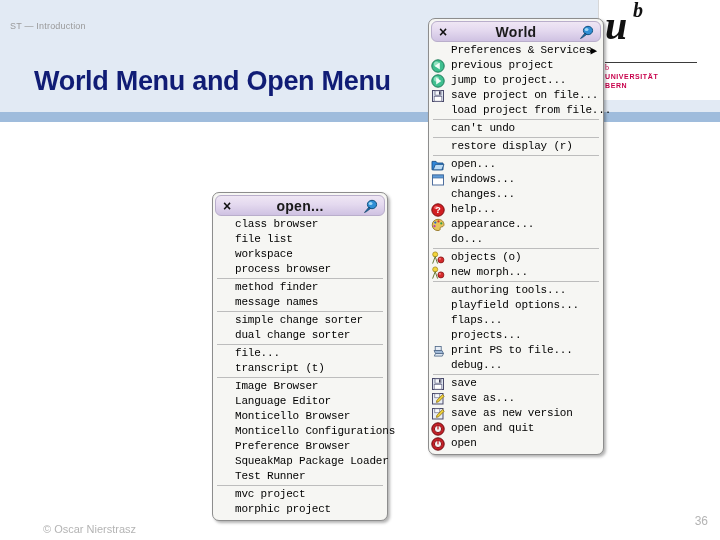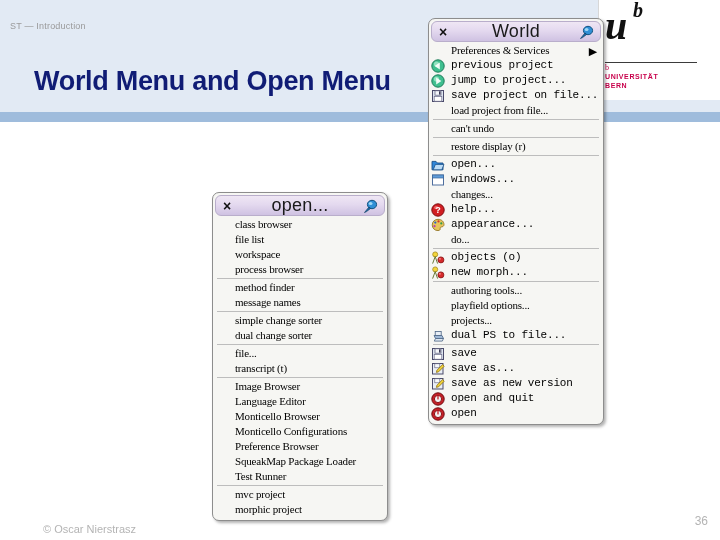--- a/index.html
+++ b/index.html
@@ -85,42 +85,42 @@
     height:21px;
     margin:2px 2px 1px 2px;
     border-radius:6px;
     background:linear-gradient(to bottom,#efe6f4 0%,#e4d9ef 45%,#cfc2e2 100%);
     border:1px solid #b9aecb;
     display:flex;align-items:center;justify-content:center;
     box-sizing:border-box;
   }
   .sq-title-text{
     font-family:"Liberation Sans",sans-serif;
-    font-size:18px;font-weight:normal;color:#1a1a1a;
+    font-size:14px;font-weight:bold;color:#1a1a1a;
     letter-spacing:.3px;
   }
   .sq-close{
     position:absolute;left:7px;top:2px;
     font-family:"Liberation Sans",sans-serif;
     font-size:14px;font-weight:bold;color:#111;line-height:16px;
   }
   .sq-pin{
     position:absolute;right:6px;top:3px;width:15px;height:15px;
   }
   .sq-item{
     position:relative;
     height:15px;
     line-height:15px;
     padding-left:22px;
     font-size:11px;
     color:#000;
     white-space:nowrap;
     letter-spacing:-.2px;
   }
-  .sq-item.noicon{font-family:Liberation Serif, serif;}
+  .sq-item.noicon{}
   .sq-sep{
     height:1px;margin:1px 4px 1px 4px;background:#bdbdbd;
   }
   .sq-ico{
     position:absolute;left:2px;top:1px;width:14px;height:14px;
   }
   .sub-arrow{
     position:absolute;right:6px;top:1px;
     font-size:11px;line-height:14px;color:#000;
   }
@@ -255,26 +255,28 @@
           </svg></span><span>objects (o)</span></div>
       <div class="sq-item"><span class="sq-ico"><svg width="14" height="14" viewBox="0 0 14 14">
             <circle cx="4.2" cy="3.4" r="2.5" fill="#f2d53c" stroke="#9a7c10" stroke-width=".7"></circle>
             <path d="M4.2 5.6 L1.6 12.6 M4.2 5.6 L6.6 12.6" stroke="#6b7a3a" stroke-width="1"></path>
             <circle cx="9.9" cy="8.9" r="3" fill="#d62a2a" stroke="#841313" stroke-width=".8"></circle>
             <ellipse cx="8.9" cy="7.8" rx="1.1" ry=".85" fill="#ff9a9a" opacity=".8"></ellipse>
           </svg></span><span>new morph...</span></div>
       <div class="sq-sep"></div>
       <div class="sq-item noicon"><span>authoring tools...</span></div>
       <div class="sq-item noicon"><span>playfield options...</span></div>
+      <div class="sq-item noicon"><span>flaps...</span></div>
       <div class="sq-item noicon"><span>projects...</span></div>
       <div class="sq-item"><span class="sq-ico"><svg width="14" height="14" viewBox="0 0 14 14">
             <path d="M3 6.5 h8 l1.5 3 H4.5 Z" fill="#9fb8d6" stroke="#4a6384" stroke-width=".8"></path>
             <rect x="4.2" y="2.4" width="6" height="4" fill="#e8eef6" stroke="#4a6384" stroke-width=".8"></rect>
             <path d="M4.5 9.5 h8 l-1.2 2.6 H3.3 Z" fill="#dfe8f2" stroke="#4a6384" stroke-width=".8"></path>
-          </svg></span><span>dual PS to file...</span></div>
+          </svg></span><span>print PS to file...</span></div>
+      <div class="sq-item noicon"><span>debug...</span></div>
       <div class="sq-sep"></div>
       <div class="sq-item"><span class="sq-ico"><svg width="14" height="14" viewBox="0 0 14 14">
             <rect x="1.5" y="1.5" width="11" height="11" fill="#dfe6f0" stroke="#4a4a6a" stroke-width="1"></rect>
             <rect x="4" y="1.8" width="6" height="4.4" fill="#f4f6fa" stroke="#5a5a78" stroke-width=".7"></rect>
             <rect x="8" y="2.3" width="1.5" height="3.3" fill="#3b3b55"></rect>
             <rect x="3.2" y="7.6" width="7.6" height="4.6" fill="#ffffff" stroke="#6a6a88" stroke-width=".7"></rect>
           </svg></span><span>save</span></div>
       <div class="sq-item"><span class="sq-ico"><svg width="14" height="14" viewBox="0 0 14 14">
             <rect x="1.5" y="1.5" width="10.5" height="10.5" fill="#e9eef6" stroke="#4a4a6a" stroke-width="1"></rect>
             <rect x="3.8" y="1.8" width="5" height="4" fill="#f7f9fc" stroke="#5a5a78" stroke-width=".6"></rect>

